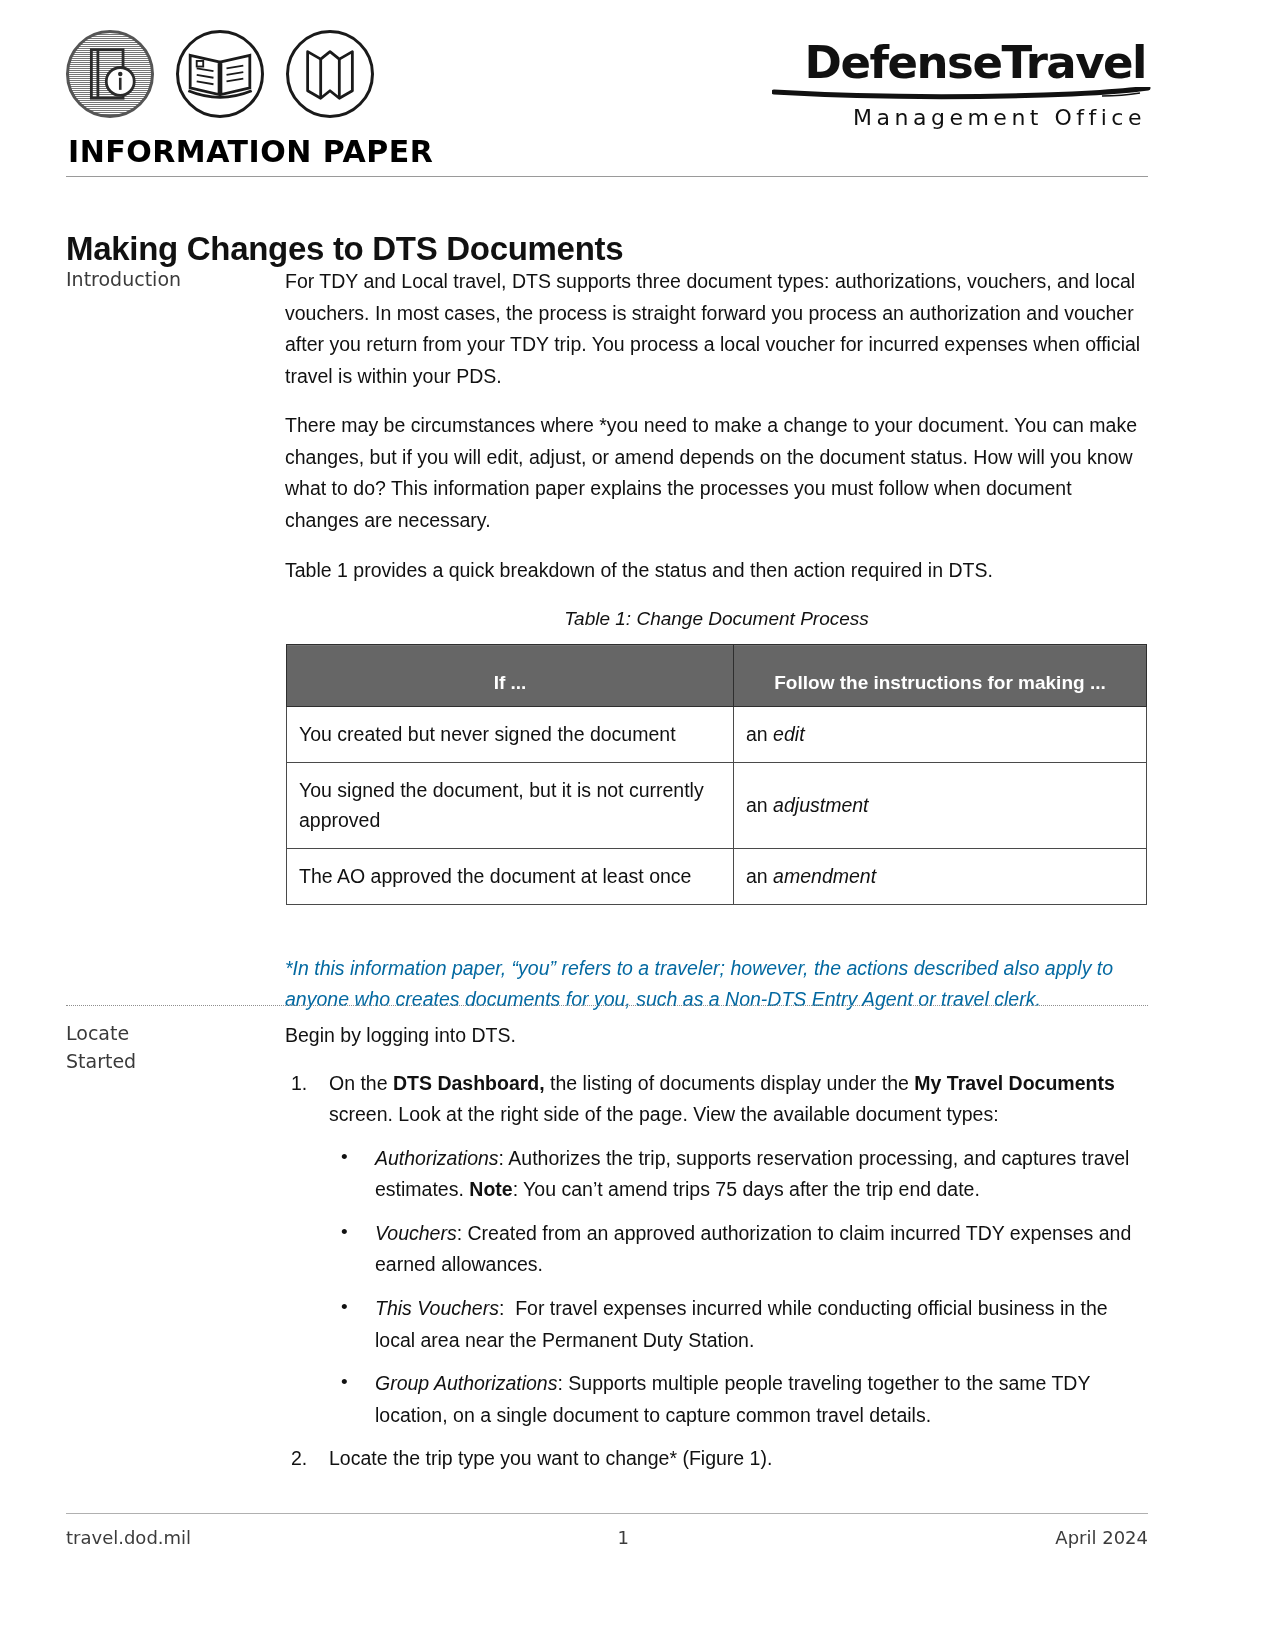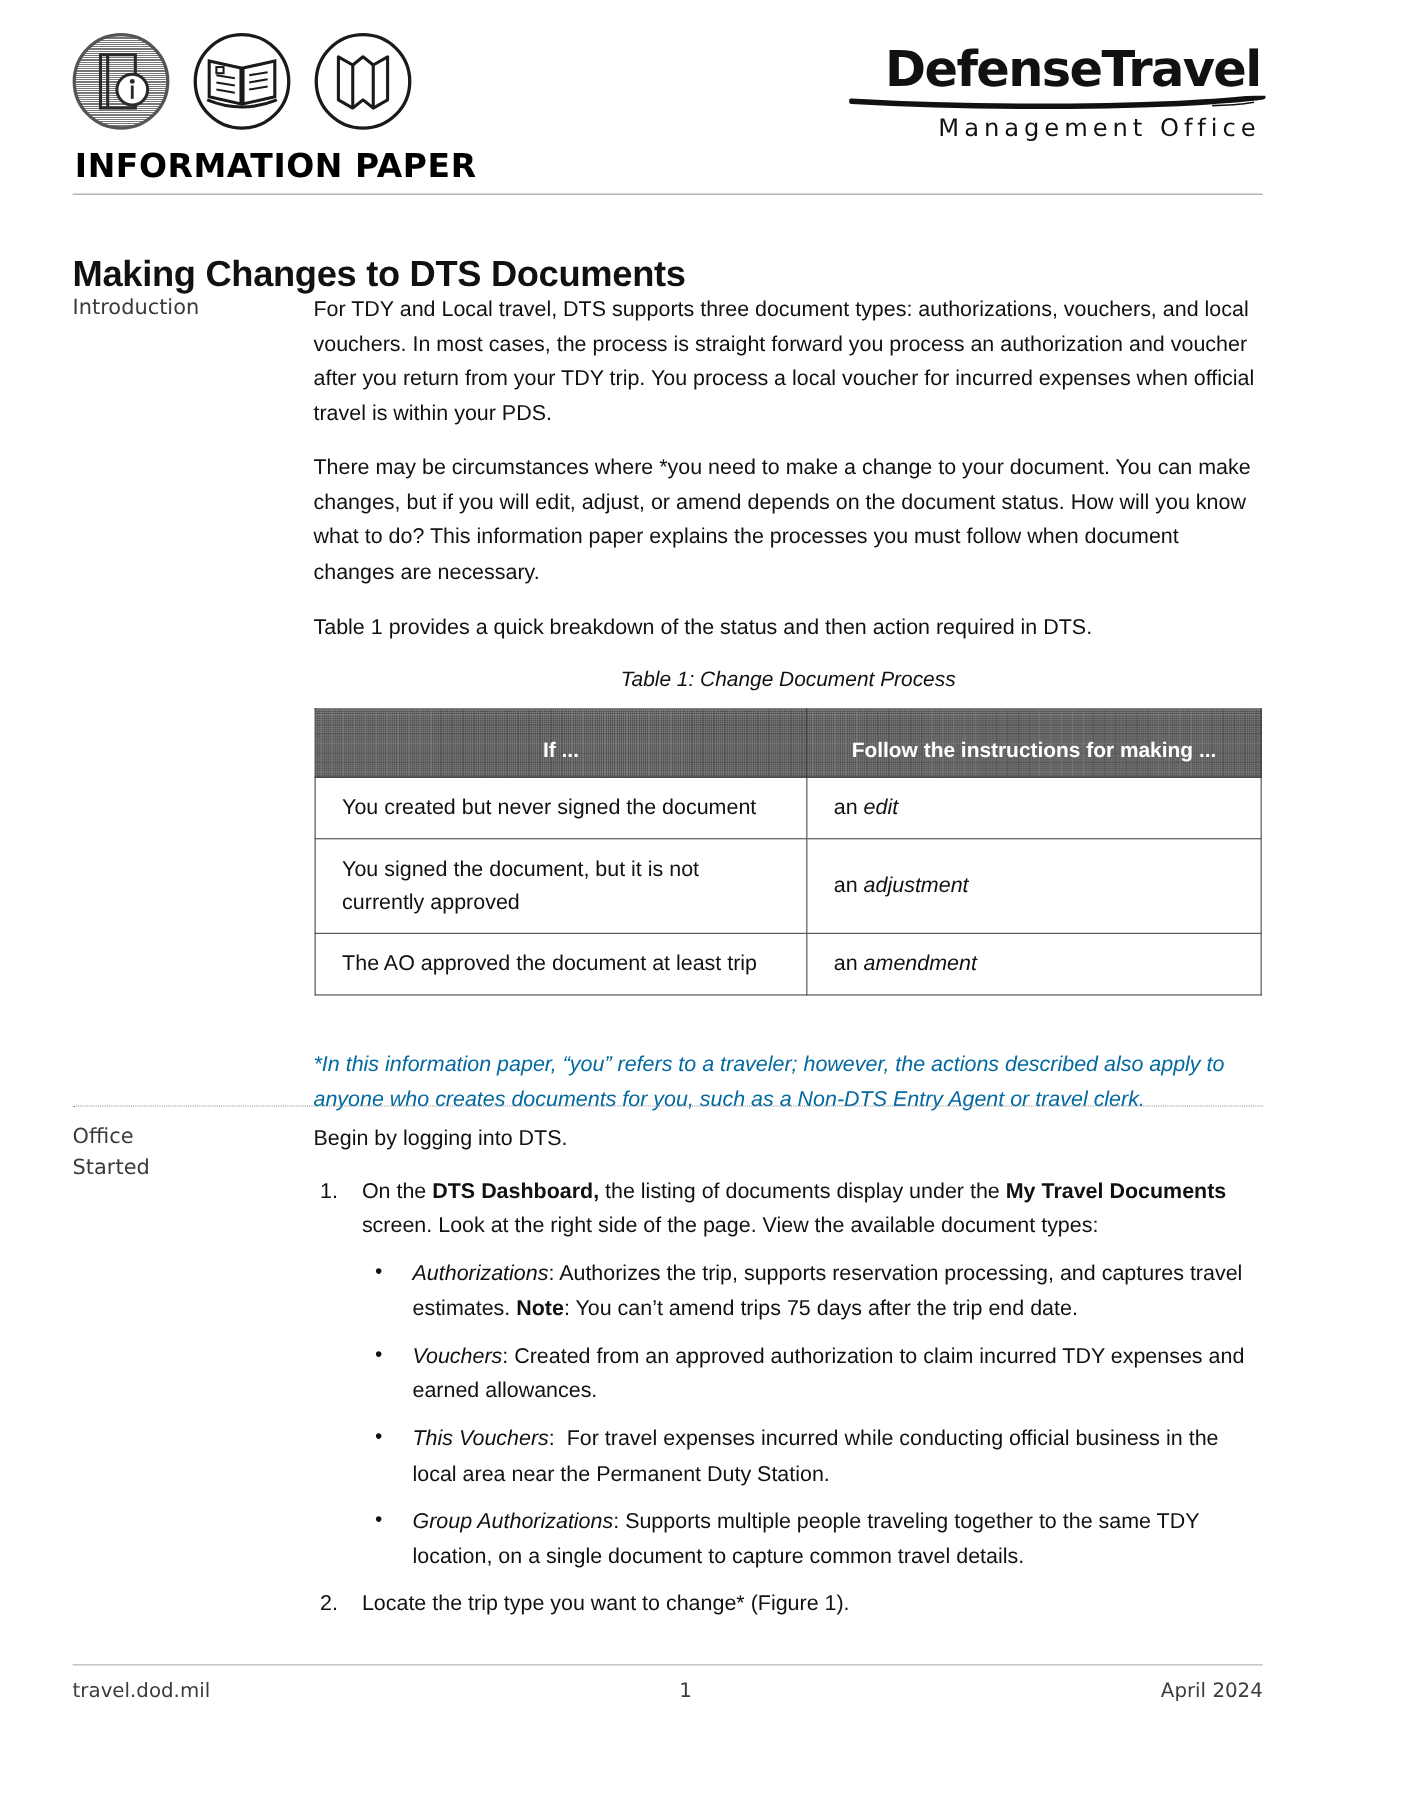--- a/index.html
+++ b/index.html
@@ -167,21 +167,21 @@
     font-weight: bold;
     font-size: 19px;
     padding: 12px 10px;
     border: 1px solid #2e2e2e;
     text-align: center;
     vertical-align: bottom;
     height: 62px;
   }
   table.change td {
     border: 1px solid #4a4a4a;
-    padding: 13px 24px;
+    padding: 13px 12px;
     font-size: 19.5px;
     line-height: 1.5;
     vertical-align: middle;
     color: #111;
   }
   table.change col.c1 { width: 447px; }
   table.change col.c2 { width: 413px; }
   td em { font-style: italic; }
 
   .footnote {
@@ -355,37 +355,37 @@
         <tbody>
           <tr>
             <td>You created but never signed the document</td>
             <td><span>an </span><em>edit</em></td>
           </tr>
           <tr>
             <td>You signed the document, but it is not currently approved</td>
             <td><span>an </span><em>adjustment</em></td>
           </tr>
           <tr>
-            <td>The AO approved the document at least trip</td>
+            <td>The AO approved the document at least once</td>
             <td><span>an </span><em>amendment</em></td>
           </tr>
         </tbody>
       </table>
 
       <p class="footnote">*In this information paper, “you” refers to a traveler; however, the actions described also apply to anyone who creates documents for you, such as a Non-DTS Entry Agent or travel clerk.</p>
 
     </div>
   </div>
 
   <div class="rule-dotted" style="top: 1005px;"></div>
 
   <div class="section" style="top: 1020px;">
 
     <div class="side-label">
-      <div>Office</div>
+      <div>Locate</div>
       <div>Started</div>
     </div>
 
     <div class="content">
 
       <p class="body" style="margin-bottom:6px;">Begin by logging into DTS.</p>
 
       <ol class="steps">
 
         <li>

